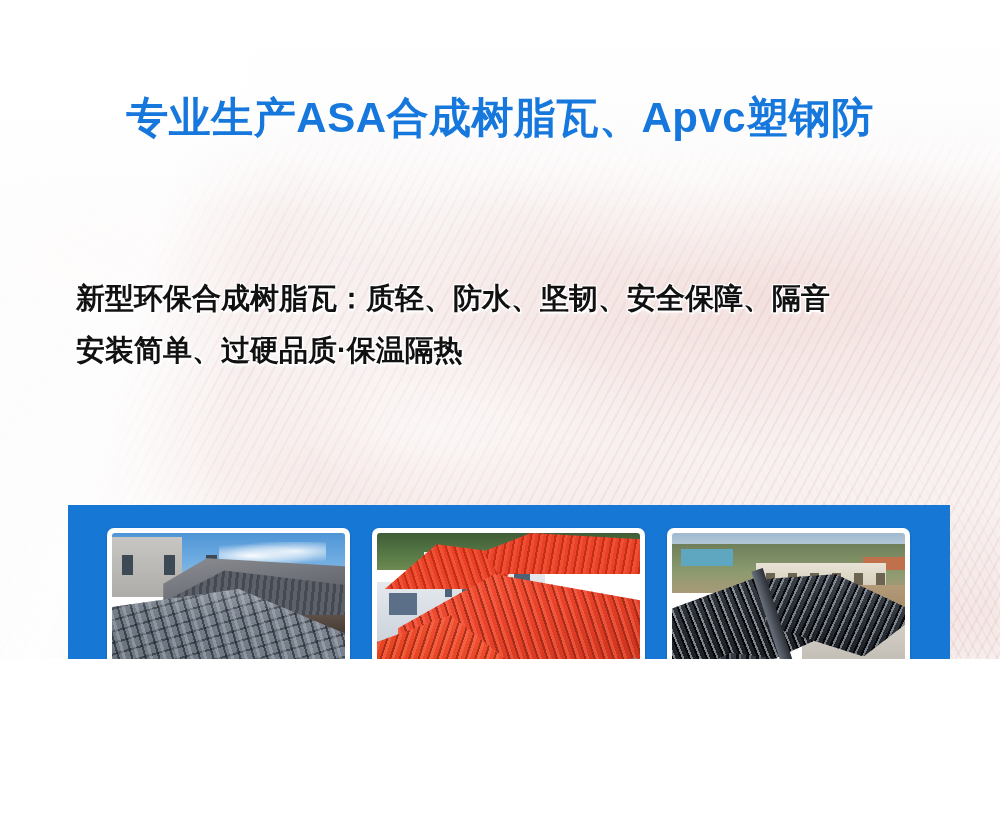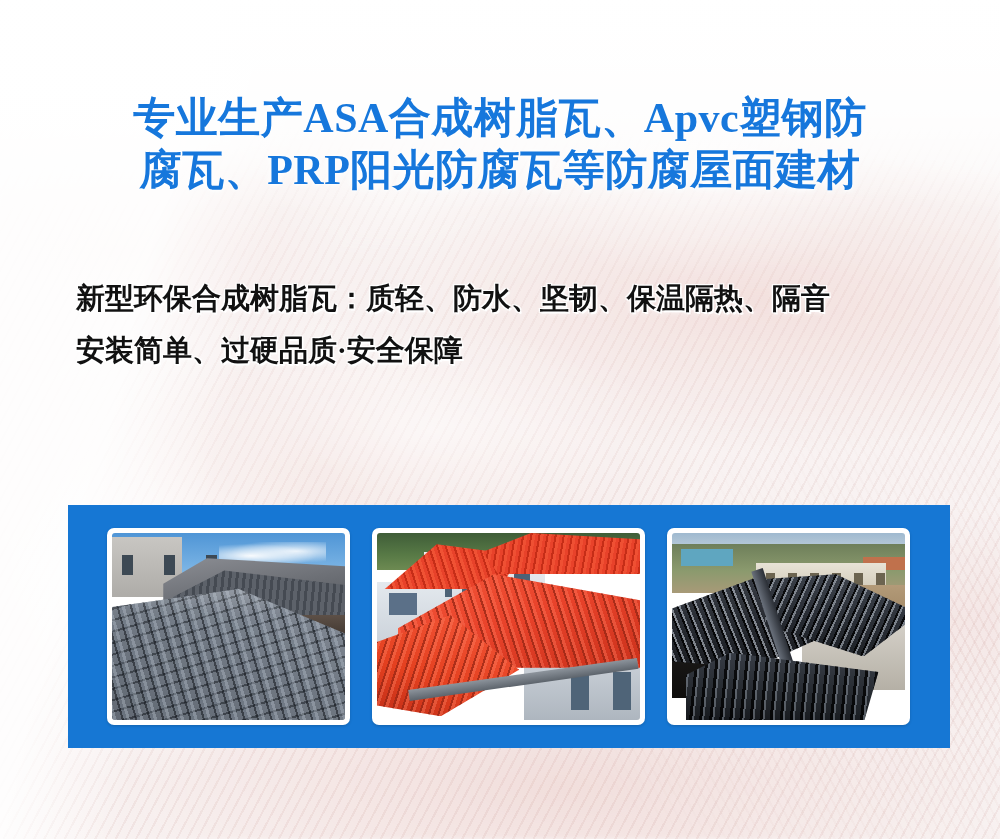--- a/index.html
+++ b/index.html
@@ -1,21 +1,21 @@
 <!DOCTYPE html>
 <html><head>
 <meta charset="utf-8">
 <style>
   html,body{margin:0;padding:0;}
   body{
     width:1000px;height:839px;overflow:hidden;
     font-family:"Liberation Sans","DejaVu Sans",sans-serif;
     background:#fff;
   }
-  #stage{position:relative;width:1000px;height:839px;overflow:hidden;background:#f7f2f1;font-family:Liberation Serif, serif;}
+  #stage{position:relative;width:1000px;height:659px;overflow:hidden;background:#f7f2f1;}
 
   
   .bg-layer{position:absolute;inset:0;}
 
   
   .bg-base{
     background:
       linear-gradient(180deg,
         #ffffff 0%, #fdfcfc 9%, #f8f3f2 20%,
         #f5eceb 34%, #f3e7e6 50%, #f2e4e3 66%,
@@ -232,26 +232,25 @@
 
   <div class="bg-layer bg-base"></div>
   <div class="bg-layer bg-roofs"></div>
   <div class="bg-layer bg-tiles-a"></div>
   <div class="bg-layer bg-tiles-b"></div>
   <div class="bg-layer bg-walls"></div>
   <div class="bg-layer bg-wash"></div>
 
   <div id="headline">
     <span class="hl">专业生产ASA合成树脂瓦、Apvc塑钢防</span>
-    <span class="hl">腐瓦、PRP阳光防腐瓦等防腐屋面建材</span>
   </div>
 
   <div id="subtitle">
-    <span class="sl">新型环保合成树脂瓦：质轻、防水、坚韧、保温隔热、隔音</span>
-    <span class="sl">安装简单、过硬品质·安全保障</span>
+    <span class="sl">新型环保合成树脂瓦：质轻、防水、坚韧、安全保障、隔音</span>
+    <span class="sl">安装简单、过硬品质·保温隔热</span>
   </div>
 
   <div id="gallery-panel">
 
     <div class="photo-card">
       <div class="photo-inner">
         <div class="ph-sky"></div>
         <div class="p1-bldg"></div>
         <div class="p1-far"></div>
         <div class="p1-far2"></div>

